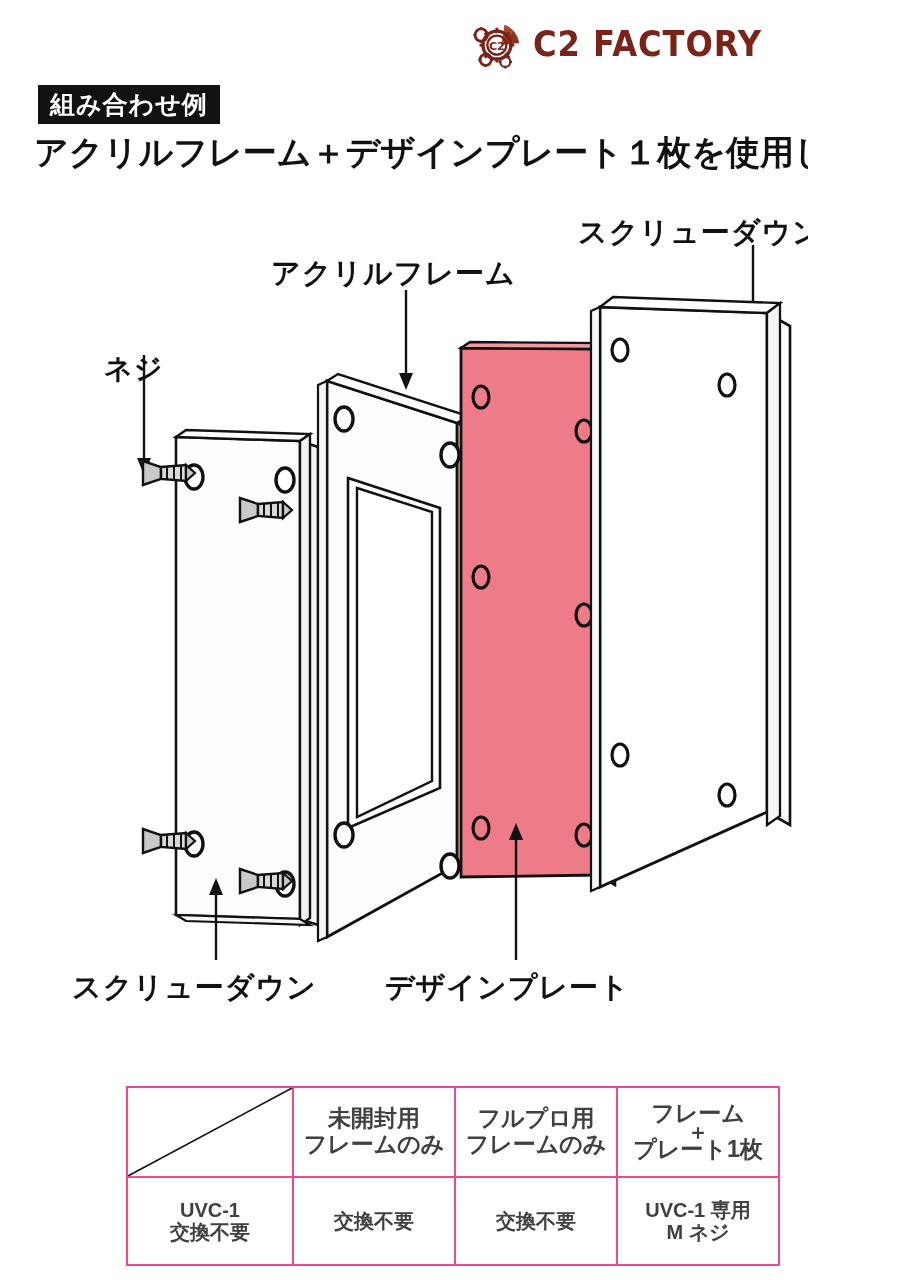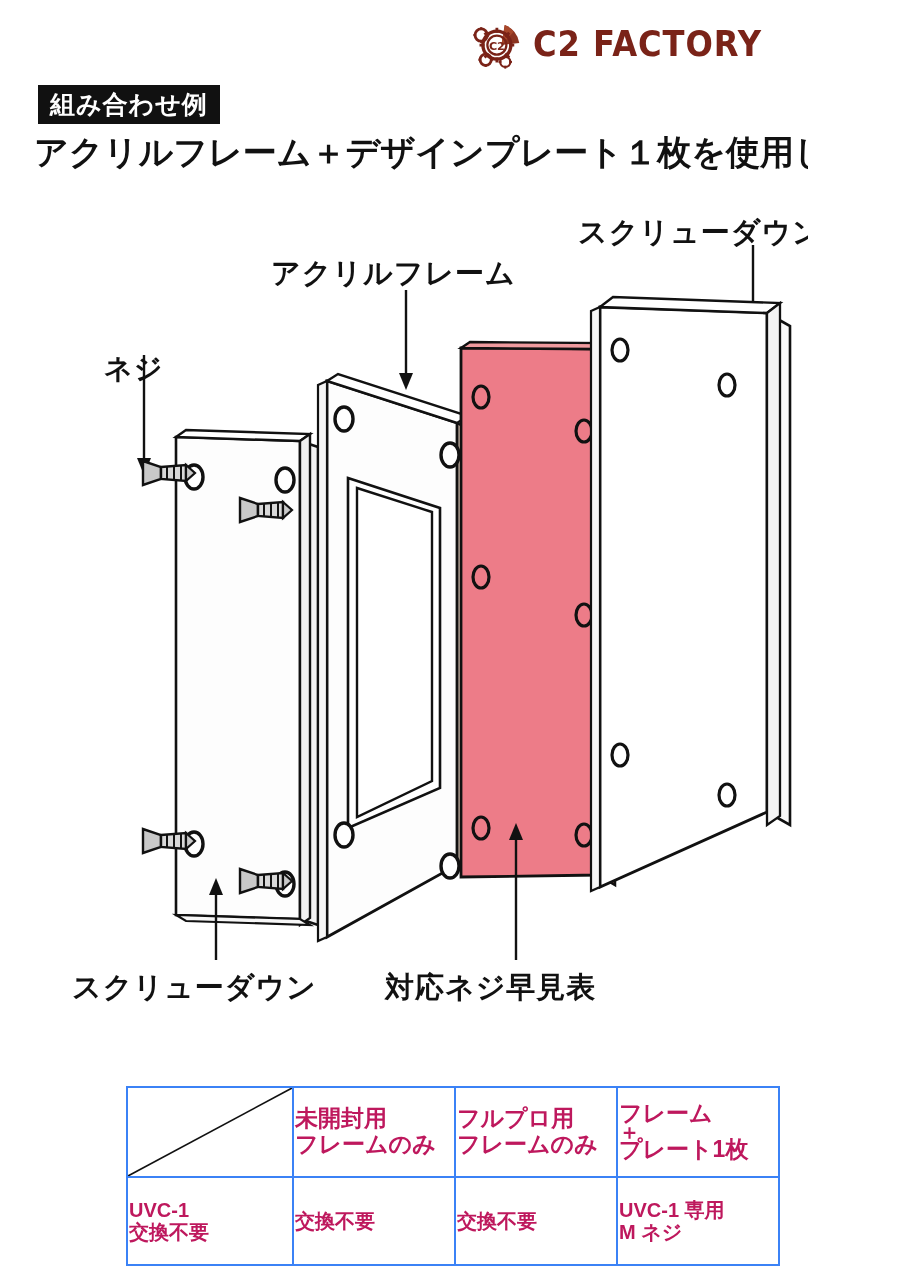--- a/index.html
+++ b/index.html
@@ -80,26 +80,26 @@
     line-height:1;
   }
   table.screwtable{
     position:absolute;
     left:126px; top:1086px;
     width:652px;
     border-collapse:collapse;
     table-layout:fixed;
   }
   table.screwtable td{
-    border:2px solid #3b82f6;
-    text-align:left;
+    border:2px solid #ec4899;
+    text-align:center;
     vertical-align:middle;
     font-weight:bold;
     line-height:1.12;
-    color:#be185d;
+    color:#404040;
   }
   .col-a{width:166px;}
   .col-b{width:162px;}
   .col-c{width:162px;}
   .col-d{width:162px;}
   .hdr-row td{height:86px;font-size:23px;}
   .body-row td{height:84px;font-size:20px;}
   .cell-corner{position:relative;padding:0;}
   .cell-corner svg{position:absolute;left:0;top:0;width:100%;height:100%;}
   .cell-d-hdr{font-size:22px;}
@@ -313,21 +313,21 @@
         <line x1="516" y1="775" x2="516" y2="645"></line>
         <path d="M509 655 L516 638 L523 655 Z" fill="#111" stroke="none"></path>
       </g>
     </svg>
   </div>
 
   <div class="dlabel" id="lab-neji">ネジ</div>
   <div class="dlabel" id="lab-acryl">アクリルフレーム</div>
   <div class="dlabel" id="lab-screwdown-top">スクリューダウン</div>
   <div class="dlabel" id="lab-screwdown-bottom">スクリューダウン</div>
-  <div class="dlabel" id="lab-plate">対応ネジ早見表</div>
+  <div class="dlabel" id="lab-plate">デザインプレート</div>
 
 
   <table class="screwtable">
     <colgroup>
       <col class="col-a">
         <col class="col-b">
         <col class="col-c">
         <col class="col-d">
     </colgroup>
     <tbody>

